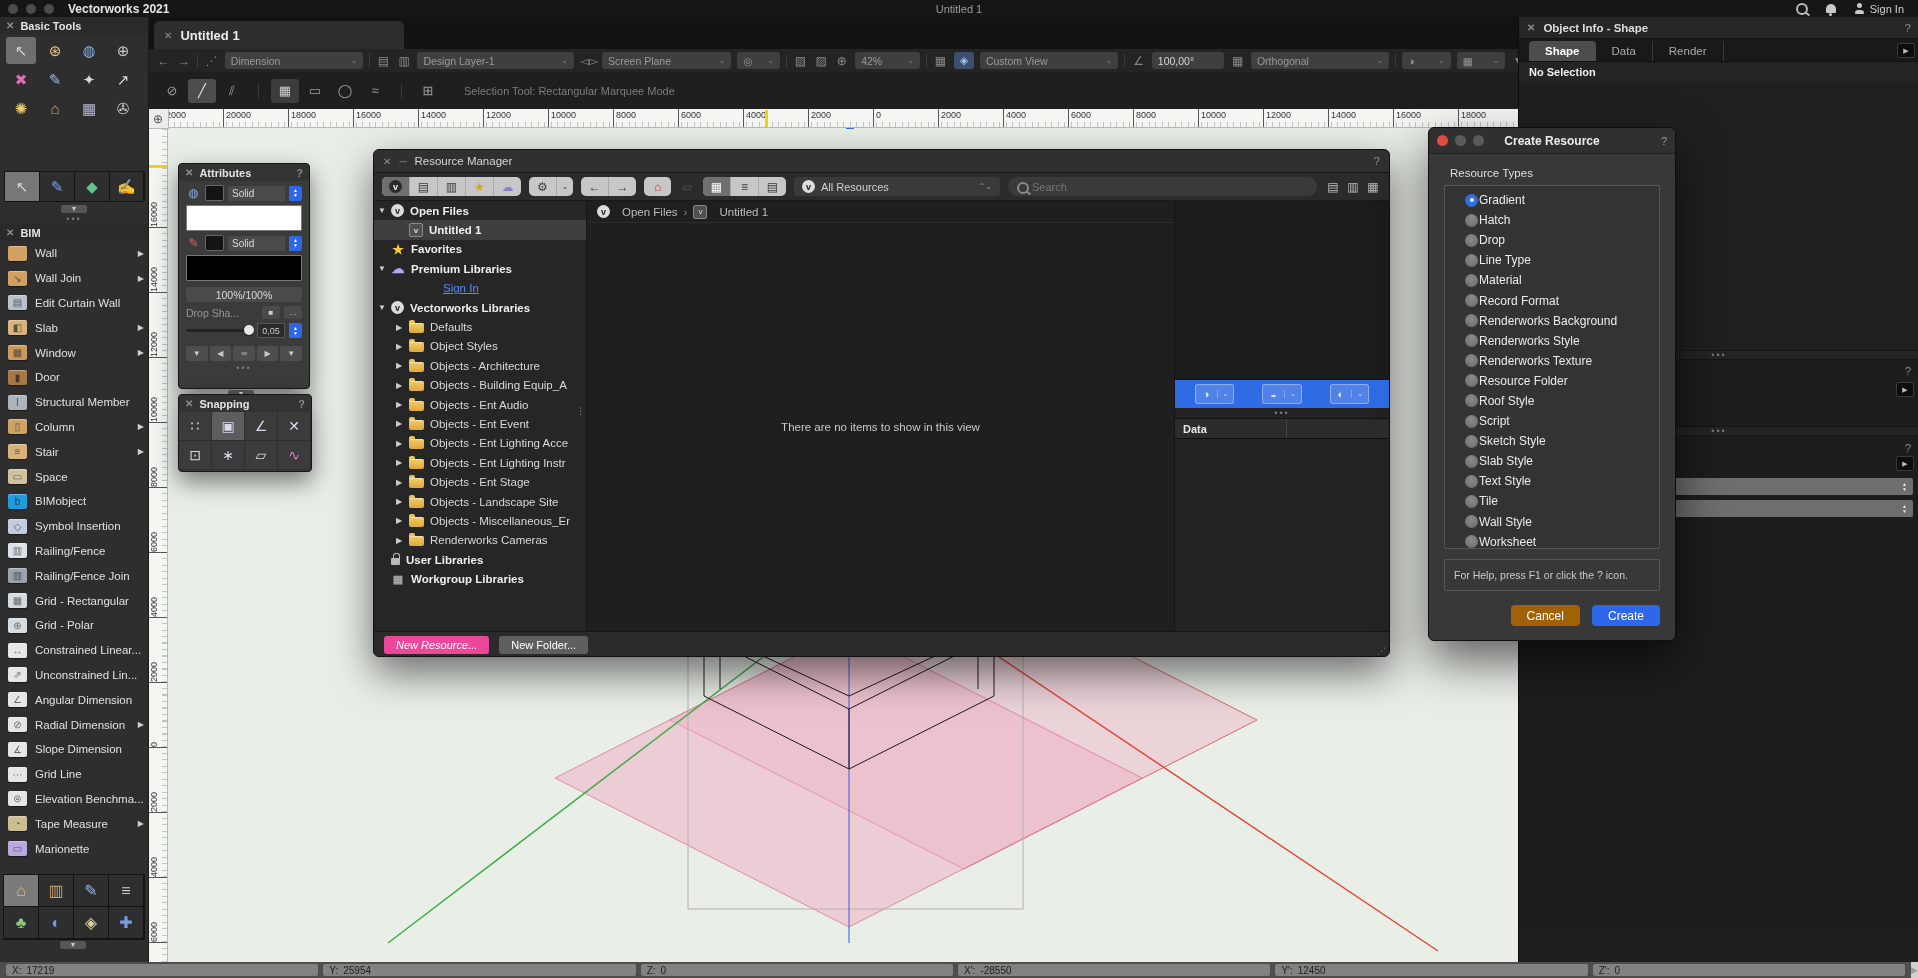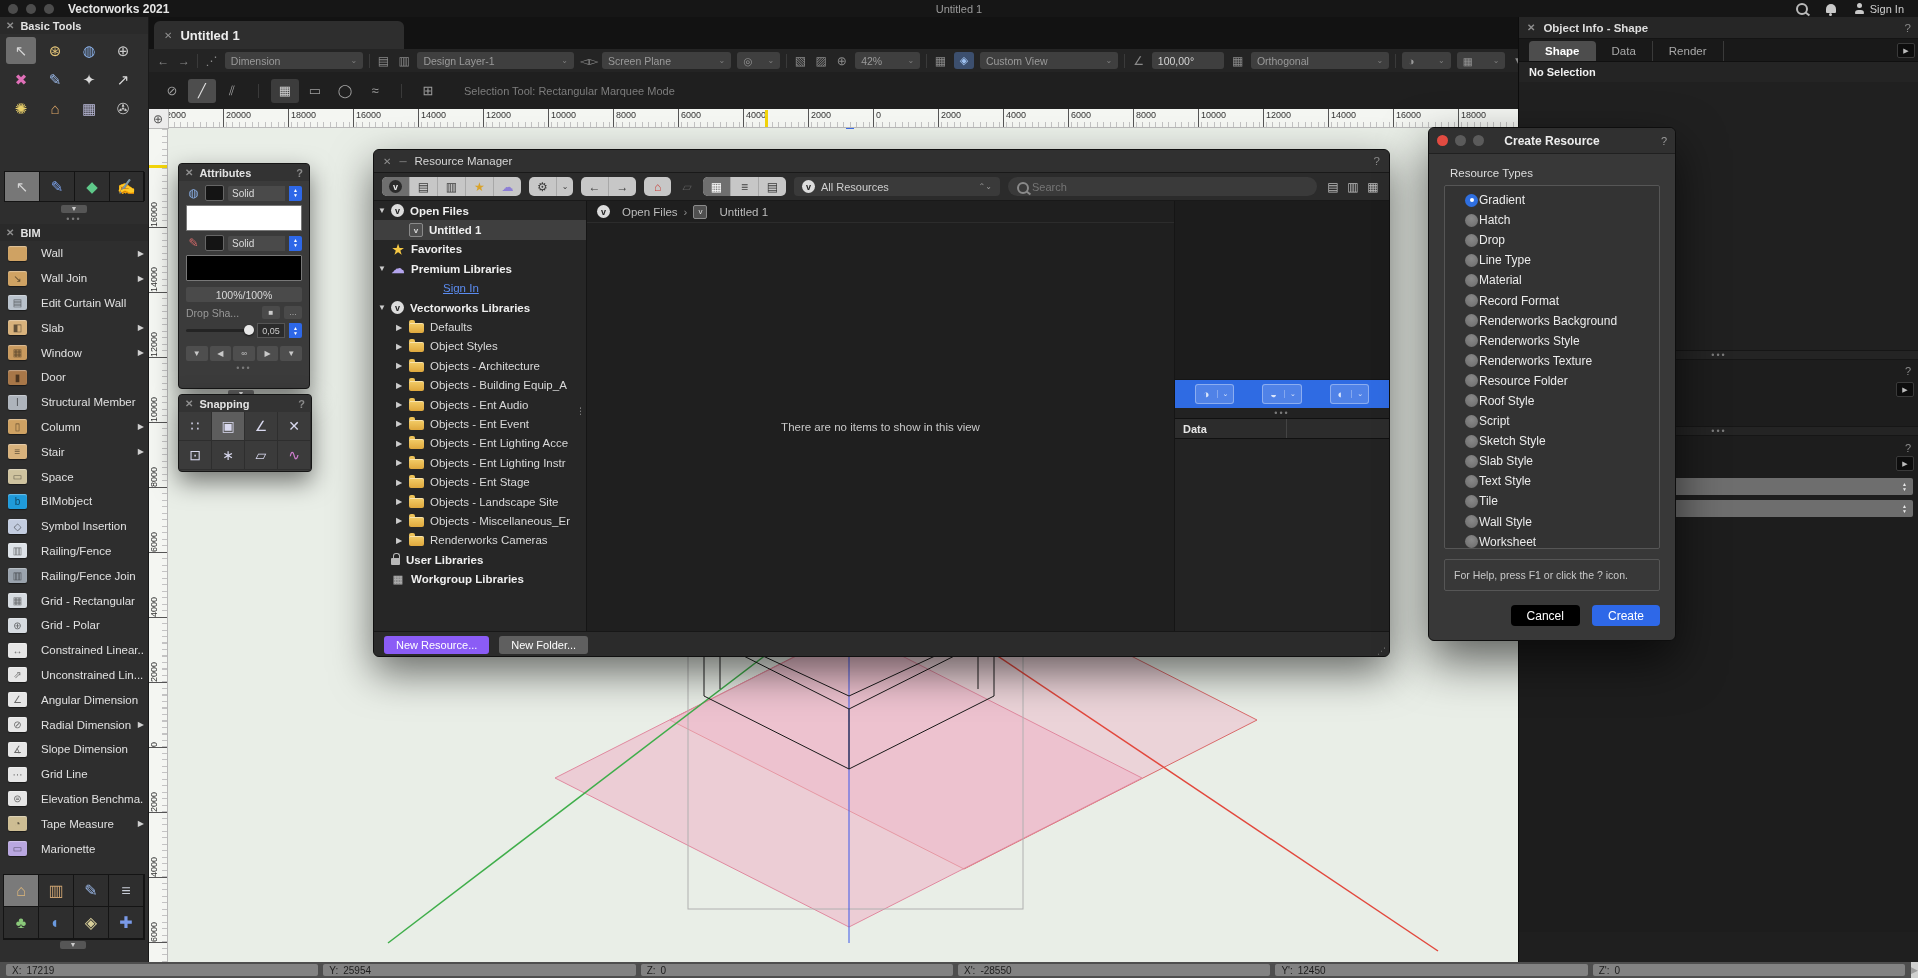--- a/index.html
+++ b/index.html
@@ -31,21 +31,21 @@
   .tile{width:30px;height:27px;display:flex;align-items:center;justify-content:center;font-size:15px;color:var(--c,#d6d6d6);}
   .tile.selected{background:#6e6e6e;border-radius:3px;}
   #toolset-row{display:grid;grid-template-columns:repeat(4,1fr);margin:46px 4px 0 4px;border:1px solid #141414;}
   #toolset-row .tile{border-right:1px solid #141414;width:34px;height:29px;}
   #toolset-row .tile.selected{background:#777;border-radius:0;}
   .collapse-pill{width:26px;height:8px;background:#565656;border-radius:2px;margin:3px auto;color:#ccc;font-size:7px;line-height:8px;text-align:center;}
   .grip{color:#7a7a7a;letter-spacing:2px;text-align:center;font-size:9px;line-height:6px;}
   #bim-head{margin-top:2px;}
   .bim-item{display:flex;align-items:center;height:24.8px;padding:0 4px 0 8px;color:#e0e0e0;font-size:11.5px;}
   .chip{width:19px;height:15px;border-radius:2px;margin-right:8px;flex:none;display:flex;align-items:center;justify-content:center;font-size:10px;color:rgba(0,0,0,.55);background:var(--c,#cfa263);box-shadow:inset 0 1px 1px rgba(255,255,255,.35),0 1px 1px rgba(0,0,0,.45);}
-  .bim-item .lbl{flex:1;white-space:nowrap;overflow:hidden;margin-left:6px;}
+  .bim-item .lbl{flex:1;white-space:nowrap;overflow:hidden;}
   .bim-item .arr{color:#cfcfcf;font-size:8px;}
   #bottom-grid{display:grid;grid-template-columns:repeat(4,1fr);border:1px solid #141414;margin:0 3px;position:absolute;bottom:22px;left:0;right:0;}
   #bottom-grid .tile{width:34px;height:31px;border-right:1px solid #141414;border-bottom:1px solid #141414;font-size:16px;}
   #bottom-grid .tile.selected{background:#7a7a7a;border-radius:0;}
   #sidebar .bottom-pill{position:absolute;bottom:10px;left:60px;}
 
   
   #tabbar{left:148px;top:17px;width:1370px;height:32px;background:#121212;z-index:10;}
   #doc-tab{position:absolute;left:6px;top:4px;width:230px;height:28px;background:#2e2e2e;border-radius:6px 6px 0 0;display:flex;align-items:center;gap:8px;padding:0 10px;}
   #doc-tab .t{color:#ececec;font-weight:bold;font-size:13px;}
@@ -145,21 +145,21 @@
   #rm-right{width:214px;background:#222;display:flex;flex-direction:column;}
   #rm-preview{height:178px;background:#1c1c1c;border-bottom:1px solid #151515;}
   #rm-blue{height:28px;background:#2f6be3;display:flex;align-items:center;justify-content:space-around;padding:0 6px;}
   .blue-btn{display:flex;align-items:center;height:18px;background:rgba(255,255,255,.16);border:1px solid rgba(255,255,255,.35);border-radius:3px;color:#dce6fa;font-size:11px;}
   .blue-btn .bi{padding:0 7px;}
   .blue-btn .bc{padding:0 5px;border-left:1px solid rgba(255,255,255,.3);font-size:7px;}
   #rm-data-hd{height:19px;background:#2c2c2c;border-top:1px solid #111;border-bottom:1px solid #111;display:flex;align-items:center;color:#e6e6e6;font-weight:bold;font-size:11px;padding:0 8px;position:relative;}
   #rm-data-hd::after{content:"";position:absolute;left:52%;top:0;bottom:0;width:1px;background:#444;}
   #rm-bottom{height:26px;background:#2b2b2b;border-top:1px solid #171717;display:flex;align-items:center;gap:10px;padding:0 10px;position:relative;}
   .btn{height:18px;border-radius:3px;padding:0 12px;display:flex;align-items:center;font-size:11px;color:#fff;}
-  .btn.blue{background:#8b5cf6;}
+  .btn.blue{background:#ec4899;font-style:italic;}
   .btn.gray{background:#5f5f5f;}
   #rm-count{position:absolute;left:0;right:0;text-align:center;color:#e3e3e3;pointer-events:none;}
   #rm-resize{position:absolute;right:3px;bottom:2px;color:#777;font-size:9px;}
 
   
   #dialog{left:1428px;top:127px;width:246px;height:512px;background:#383838;border:1px solid #0e0e0e;border-radius:6px;box-shadow:0 20px 48px rgba(0,0,0,.6);z-index:60;}
   #dlg-title{height:25px;background:#303030;border-bottom:1px solid #202020;border-radius:6px 6px 0 0;display:flex;align-items:center;padding:0 8px;position:relative;}
   #dlg-title .t{position:absolute;left:0;right:0;text-align:center;color:#ececec;font-weight:bold;font-size:12px;}
   .tl{width:11px;height:11px;border-radius:50%;margin-right:7px;z-index:2;}
   .tl.red{background:#e24b41;}
@@ -167,21 +167,21 @@
   #dlg-title .q{margin-left:auto;color:#9a9a9a;z-index:2;}
   #dlg-section{color:#dedede;font-size:11.5px;margin:13px 0 6px 21px;}
   #dlg-list{margin:0 15px;height:364px;background:#333;border:1px solid #565656;border-radius:2px;overflow:hidden;padding-top:4px;box-sizing:border-box;}
   .radio-row{display:flex;align-items:center;gap:1px;height:20.1px;padding-left:20px;color:#ececec;font-size:12px;}
   .radio{width:13px;height:13px;border-radius:50%;background:radial-gradient(circle at 50% 35%,#8a8a8a,#6a6a6a);flex:none;}
   .radio.selected{background:#2f6fe0;position:relative;}
   .radio.selected::after{content:"";position:absolute;left:4.5px;top:4.5px;width:4px;height:4px;border-radius:50%;background:#fff;}
   #dlg-help{margin:10px 15px 0 15px;height:30px;border:1px solid #565656;border-radius:2px;display:flex;align-items:center;padding:0 9px;color:#c9c9c9;font-size:10.5px;}
   #dlg-btns{display:flex;justify-content:flex-end;gap:12px;margin:14px 15px 0 0;}
   #dlg-btns .btn{height:21px;border-radius:4px;font-size:12px;padding:0 16px;}
-  #dlg-btns .cancel{background:#000000;text-align:center;}
+  #dlg-btns .cancel{background:#a16207;text-align:center;}
   #dlg-btns .create{background:#2e68e8;}
 
   
   #oicol{left:1518px;top:17px;width:400px;height:945px;background:#1f1f1f;border-left:1px solid #0d0d0d;z-index:30;}
   #oi-head{height:21px;display:flex;align-items:center;gap:8px;padding:0 8px;background:#262626;color:#dedede;font-weight:bold;font-size:11.5px;border-bottom:1px solid #141414;}
   #oi-head .q{margin-left:auto;color:#8a8a8a;font-weight:normal;}
   #oi-tabs{height:22px;background:#191919;display:flex;align-items:flex-end;padding-left:10px;position:relative;border-bottom:1px solid #101010;}
   .oi-tab{height:20px;display:flex;align-items:center;padding:0 16px;color:#a9a9a9;font-size:11.5px;border-right:1px solid #3a3a3a;}
   .oi-tab.active{background:#4d4d4d;border-radius:4px 4px 0 0;color:#fff;font-weight:bold;border-right:none;}
   #oi-fly{position:absolute;right:4px;bottom:3px;width:16px;height:13px;background:#0d0d0d;border:1px solid #3a3a3a;border-radius:2px;color:#bbb;font-size:7px;display:flex;align-items:center;justify-content:center;}

